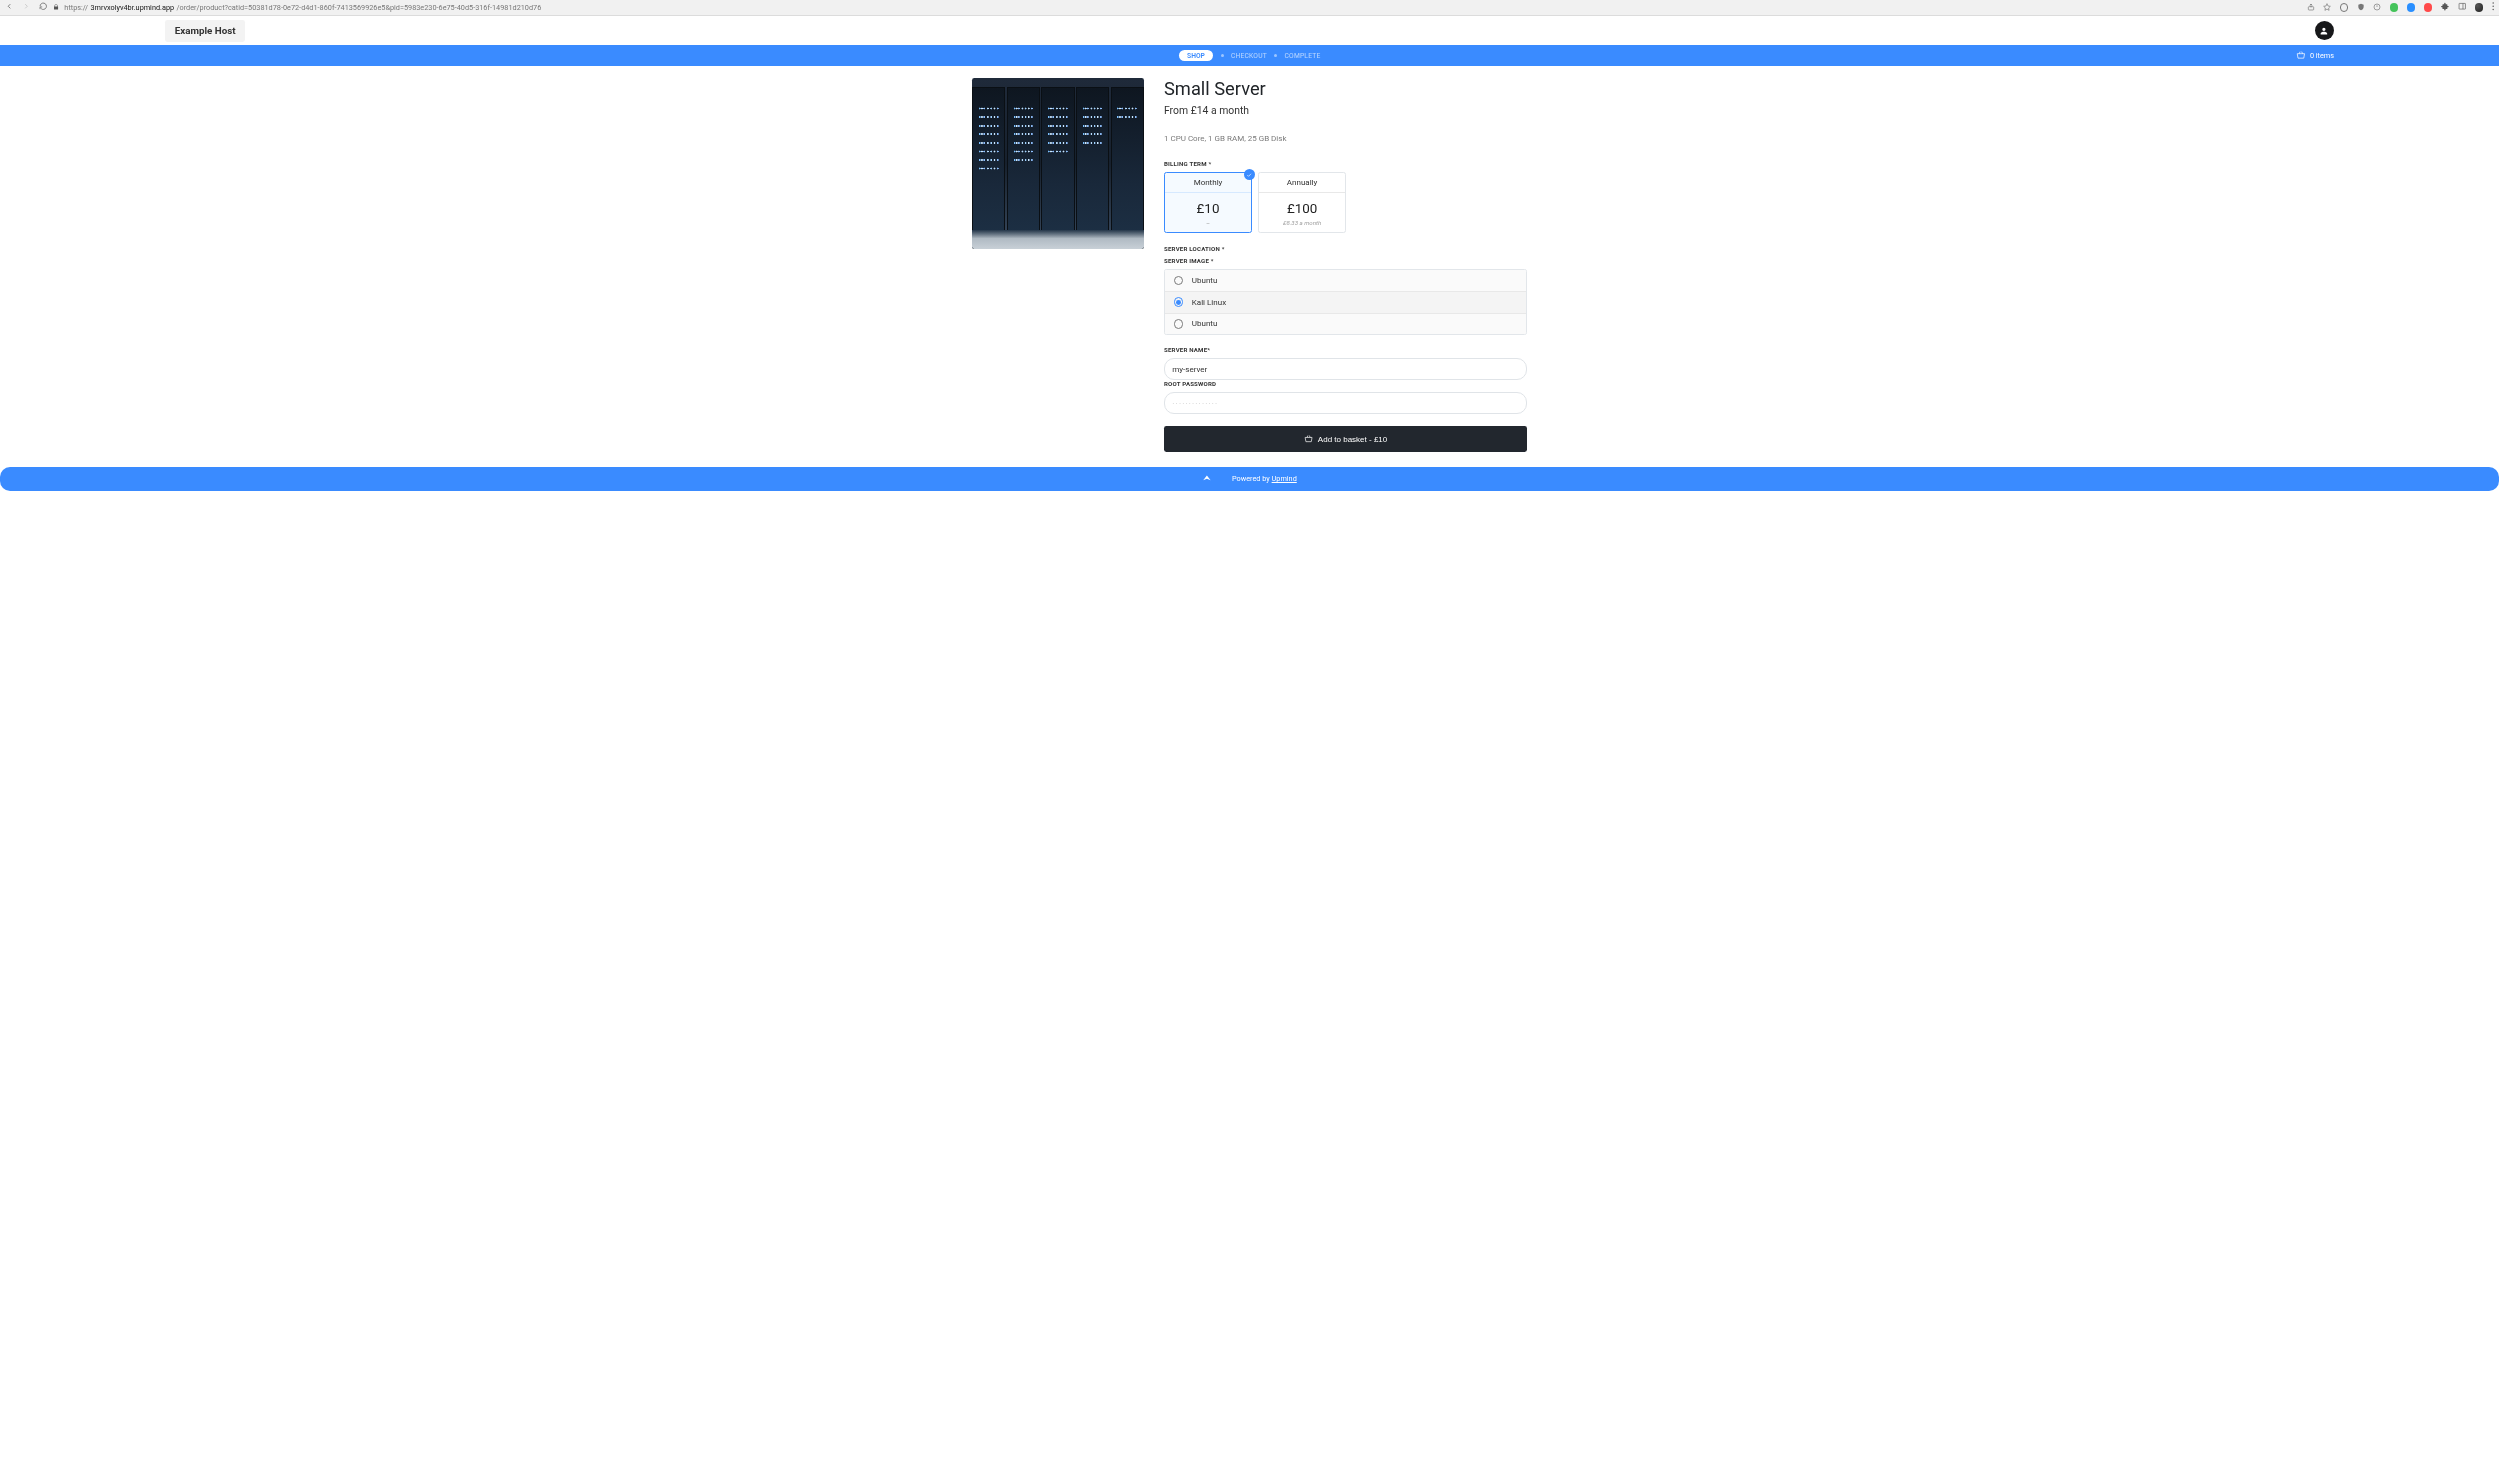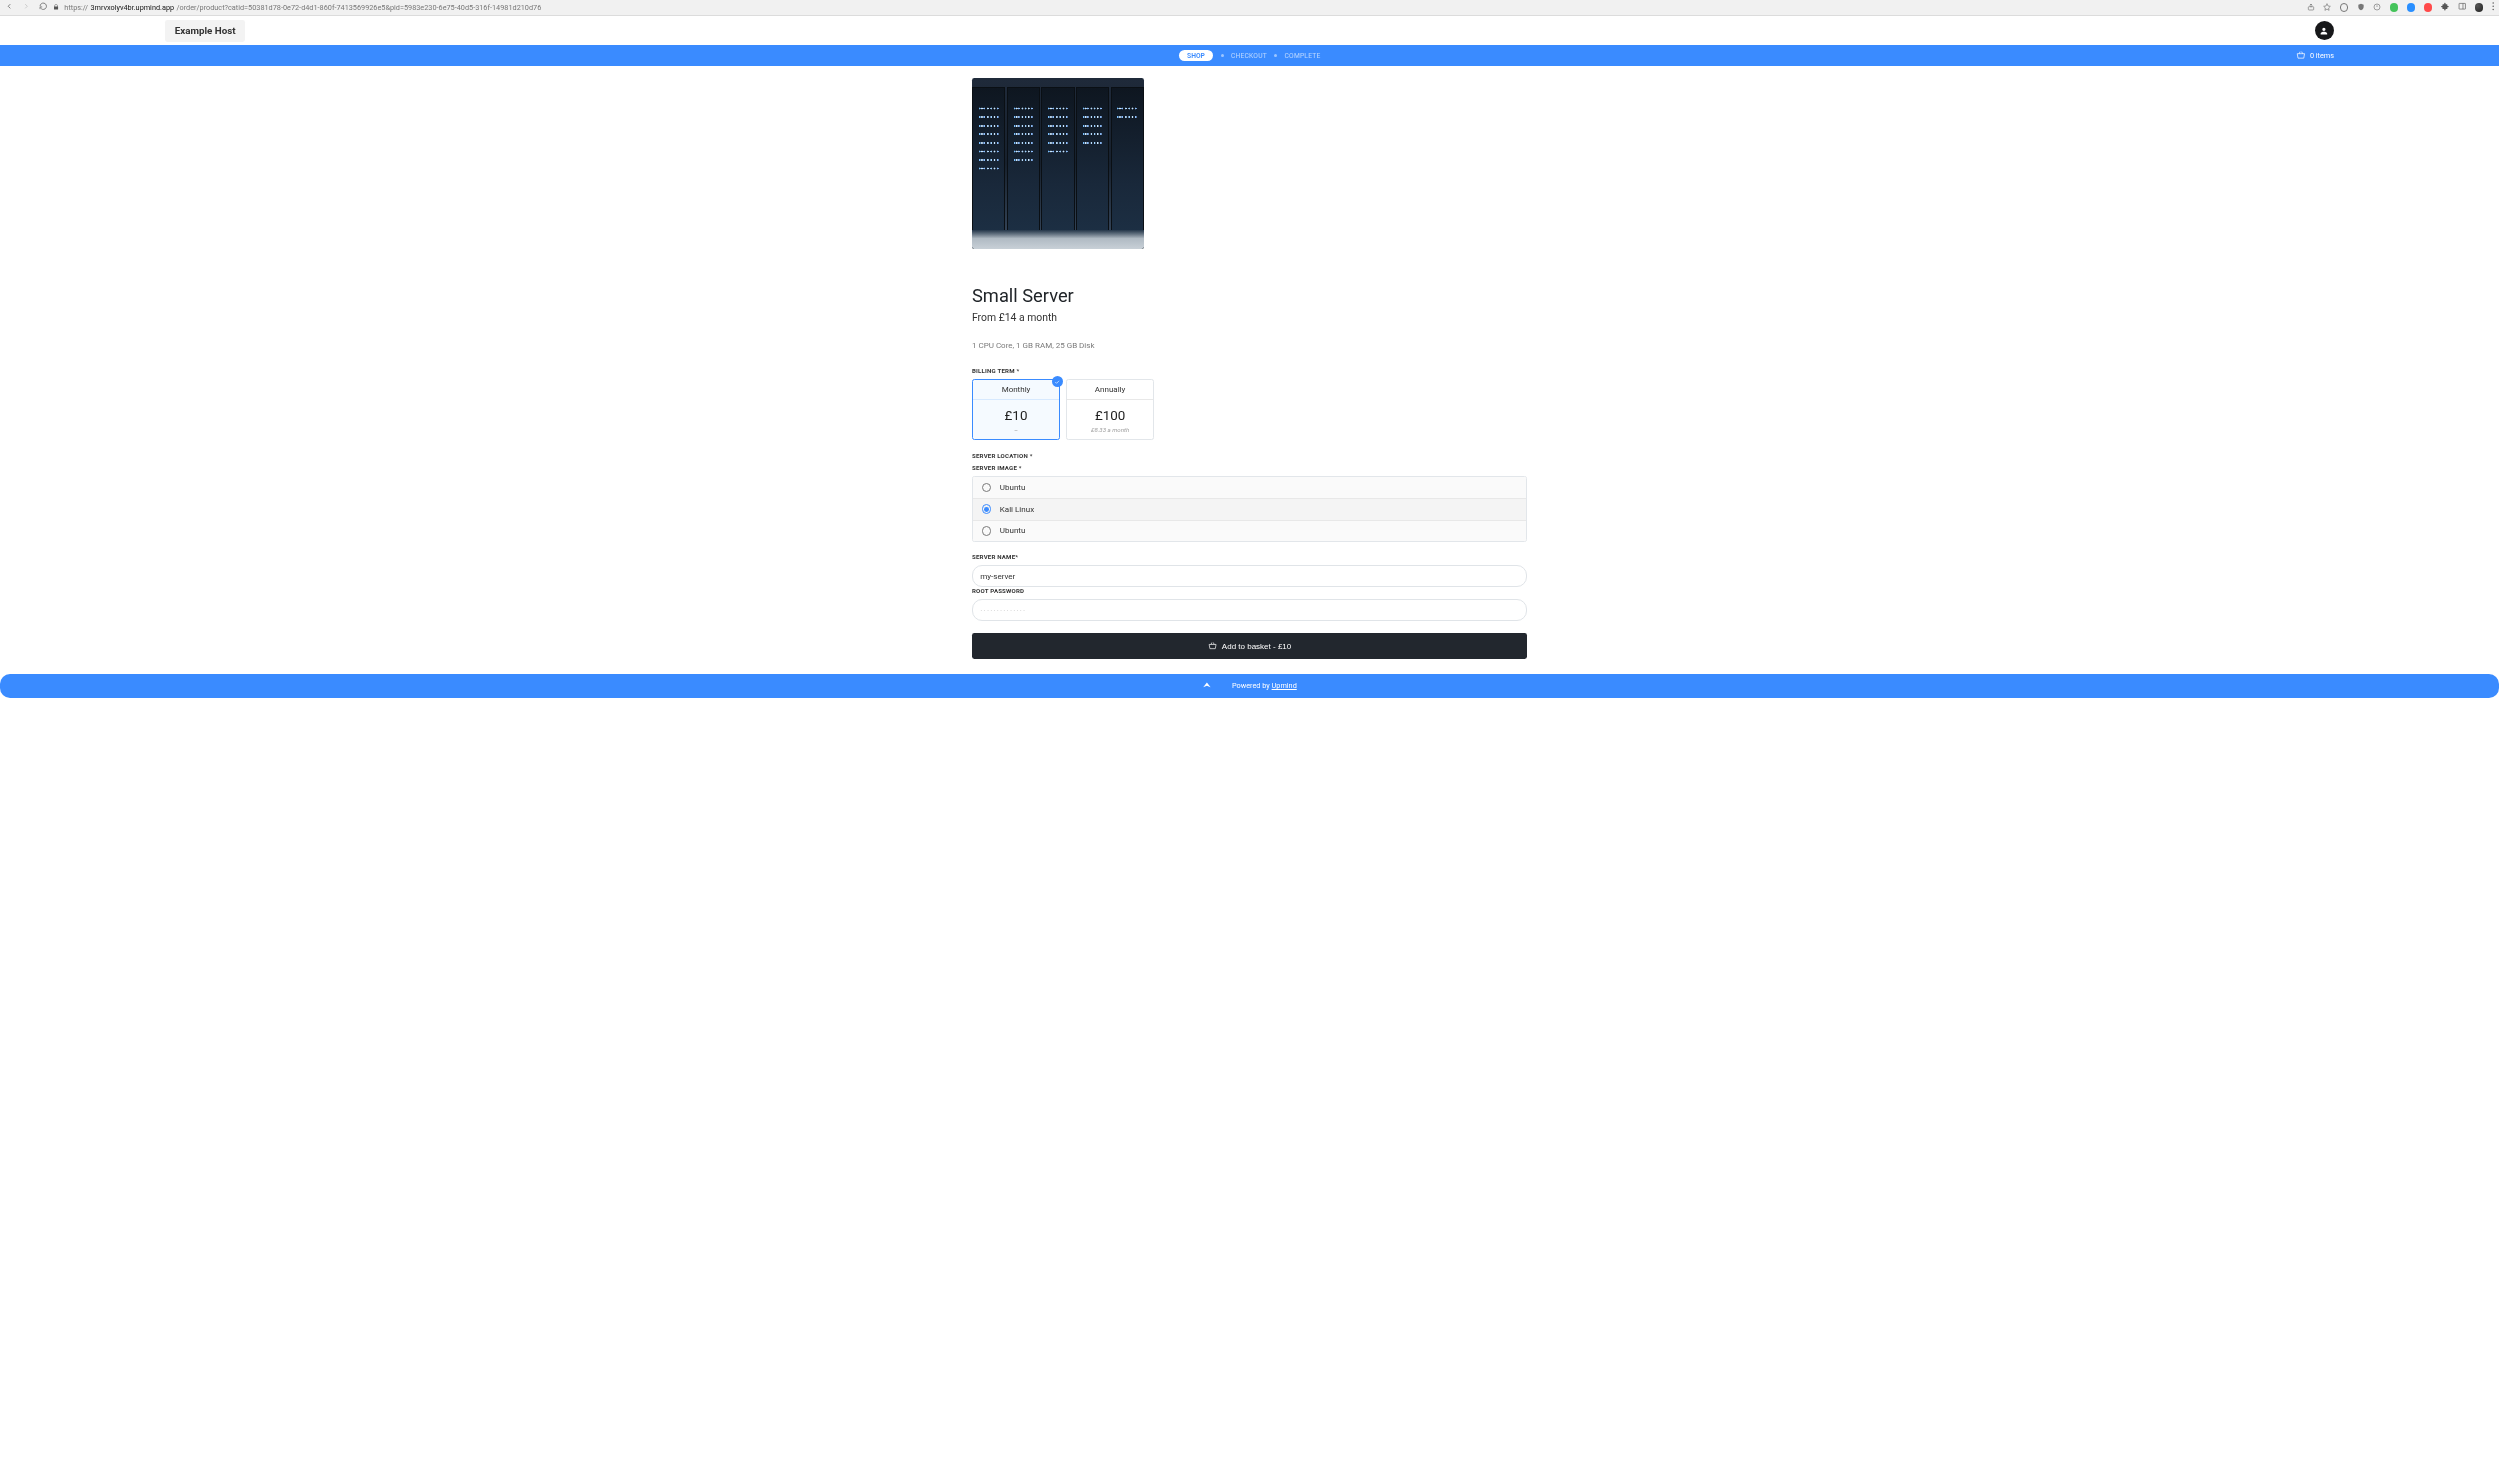--- a/index.html
+++ b/index.html
@@ -31,21 +31,21 @@
   .progress-steps { display:flex; align-items:center; gap:4.9px; font-size:6.7px;text-align:right; }
   .step-pill { background:#fff; color:#3a8bff; border-radius:12.2px; padding:1.8px 8.5px; font-size:6.7px; font-weight:600; }
   .step-dot { width:3.1px; height:3.1px; border-radius:50%; background:rgba(255,255,255,0.5); display:inline-block; margin:0 2.4px; }
   .step-label { color:rgba(255,255,255,0.65); letter-spacing:0.2px; font-size:6.7px; }
   .basket { position:absolute; right:165px; display:flex; align-items:center; gap:3.7px; color:#fff; font-size:7.3px; cursor:pointer; }
   .basket-icon { display:inline-block; }
   .basket-icon svg { width:9.8px; height:9.8px; stroke:#fff; fill:none; }
 
   
   .page-wrap { padding:12.2px 0 0; display:flex; justify-content:center; }
-  .page-inner { width:555px; display:flex; gap:36px;flex-direction:column; }
+  .page-inner { width:555px; display:flex; gap:20px; }
   .product-image { width:172px; height:171px; border-radius:2.4px; overflow:hidden; background:linear-gradient(180deg,#1f2a3a 0%, #17212e 50%, #3a4b60 100%); position:relative; flex-shrink:0; }
   .server-rack { position:absolute; inset:0; display:flex; gap:1.2px; padding:9.2px 0 0 0; }
   .rack-col { flex:1; background:linear-gradient(180deg,#0e1620 0%, #19283a 60%, #1d3146 100%); border:0.6px solid #0a0f14; position:relative; }
   .rack-col .lights { position:absolute; top:18.3px; left:4.9px; right:4.9px; }
   .lights .row { height:3.7px; margin-bottom:4.9px; background:
     radial-gradient(circle at 8% 50%, #7dc1ff 0.6px, transparent 1.2px),
     radial-gradient(circle at 18% 50%, #cde8ff 0.6px, transparent 1.2px),
     radial-gradient(circle at 28% 50%, #8fc0ff 0.6px, transparent 1.2px),
     radial-gradient(circle at 45% 50%, #b8ddff 0.6px, transparent 1.2px),
     radial-gradient(circle at 60% 50%, #a0d2ff 0.6px, transparent 1.2px),

